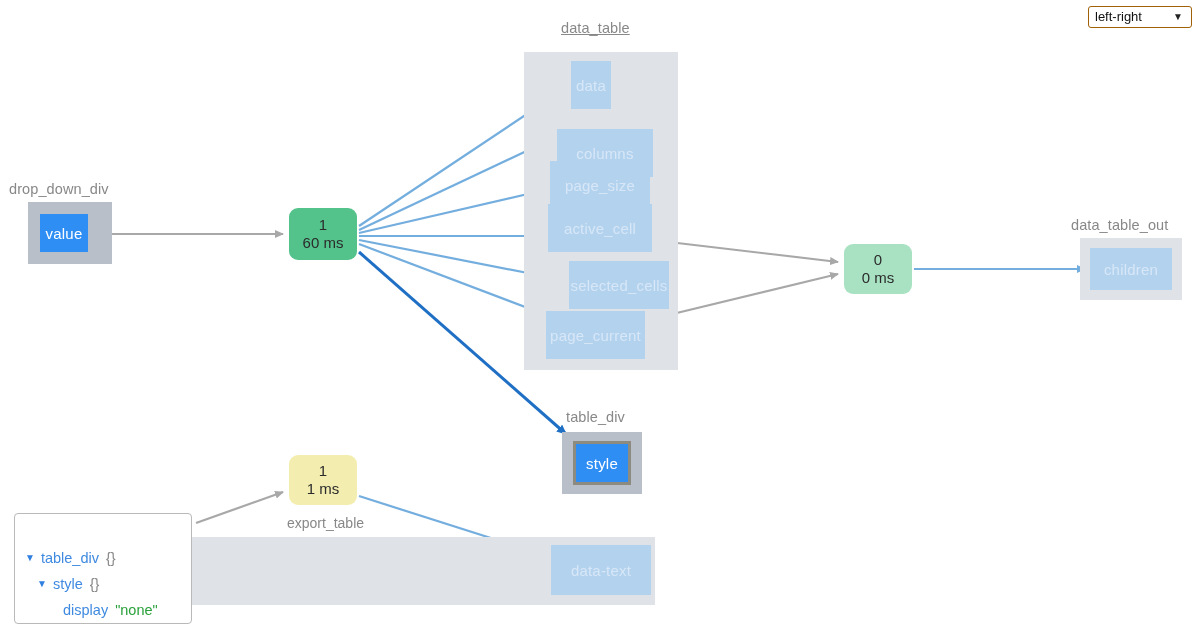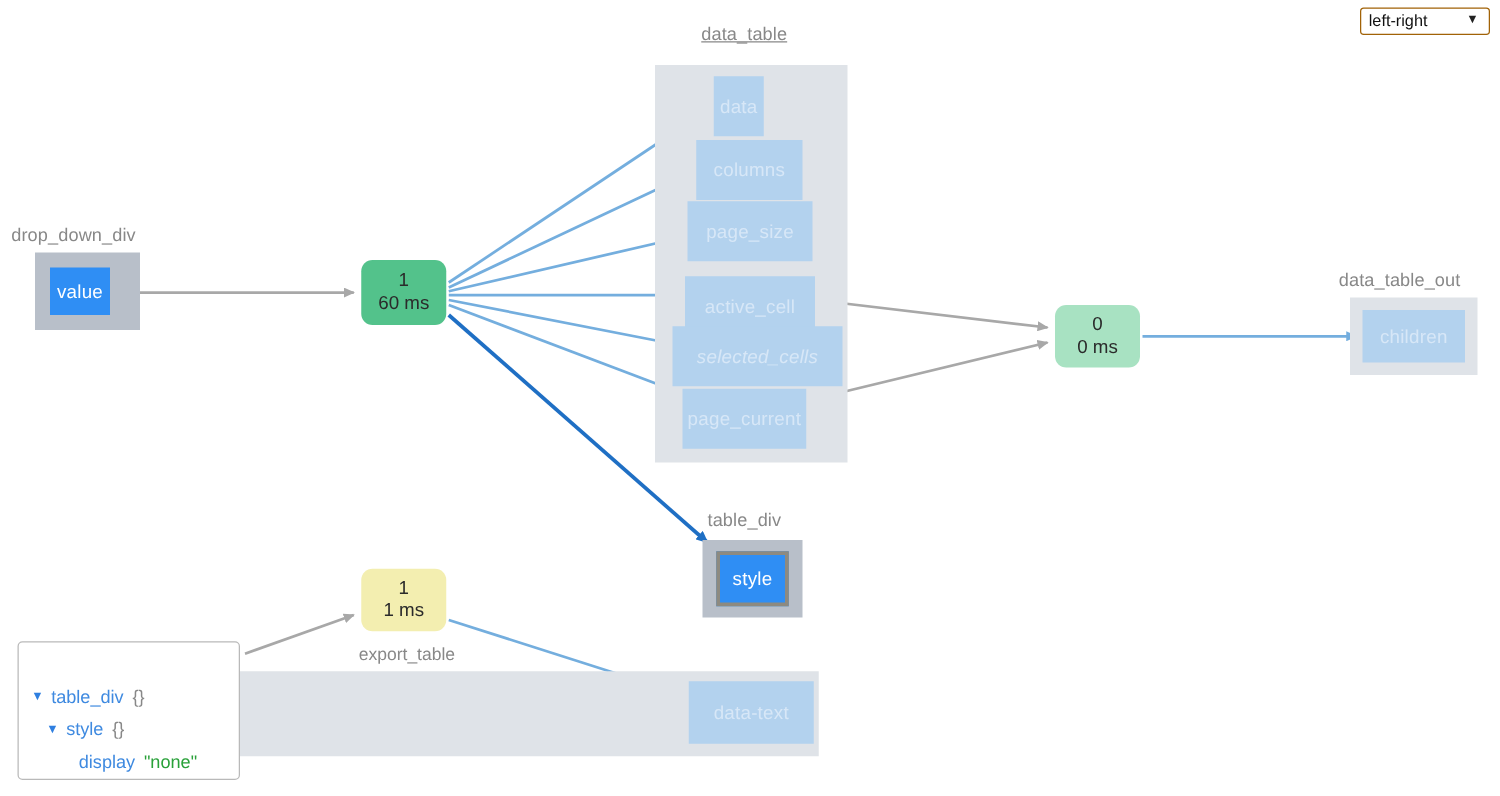--- a/index.html
+++ b/index.html
@@ -207,24 +207,24 @@
       <div class="group dark" style="left: 562px; top: 432px; width: 80px; height: 62px;"></div>
       <div class="group-label" style="left: 566px; top: 409px;">table_div</div>
       <div class="group" style="left: 1080px; top: 238px; width: 102px; height: 62px;"></div>
       <div class="group-label" style="left: 1071px; top: 217px;">data_table_out</div>
       <div class="group" style="left: 188px; top: 537px; width: 467px; height: 68px;"></div>
     </div>
 
   <div id="props-layer">
       <div class="prop bright" style="left: 40px; top: 214px; width: 48px; height: 38px;">value</div>
       <div class="prop" style="left: 571px; top: 61px; width: 40px; height: 48px;">data</div>
-      <div class="prop" style="left: 557px; top: 112px; width: 85px; height: 48px;">columns</div>
+      <div class="prop" style="left: 557px; top: 129px; width: 96px; height: 48px;">columns</div>
       <div class="prop" style="left: 550px; top: 161px; width: 100px; height: 48px;">page_size</div>
-      <div class="prop" style="left: 548px; top: 221px; width: 104px; height: 48px;">active_cell</div>
-      <div class="prop" style="left: 538px; top: 261px; width: 136px; height: 48px; font-style: italic;">selected_cells</div>
+      <div class="prop" style="left: 548px; top: 204px; width: 104px; height: 48px;">active_cell</div>
+      <div class="prop" style="left: 569px; top: 261px; width: 100px; height: 48px;">selected_cells</div>
       <div class="prop" style="left: 546px; top: 311px; width: 99px; height: 48px;">page_current</div>
       <div class="prop bright selected" style="left: 573px; top: 441px; width: 58px; height: 44px;">style</div>
       <div class="prop" style="left: 1090px; top: 248px; width: 82px; height: 42px;">children</div>
       <div class="prop" style="left: 551px; top: 545px; width: 100px; height: 50px;">data-text</div>
     </div>
 
   <div id="cb-layer">
       <div class="cb green" style="left: 289px; top: 208px; width: 68px; height: 52px;">
         <span class="cb-count">1</span>
         <span class="cb-time">60 ms</span>

